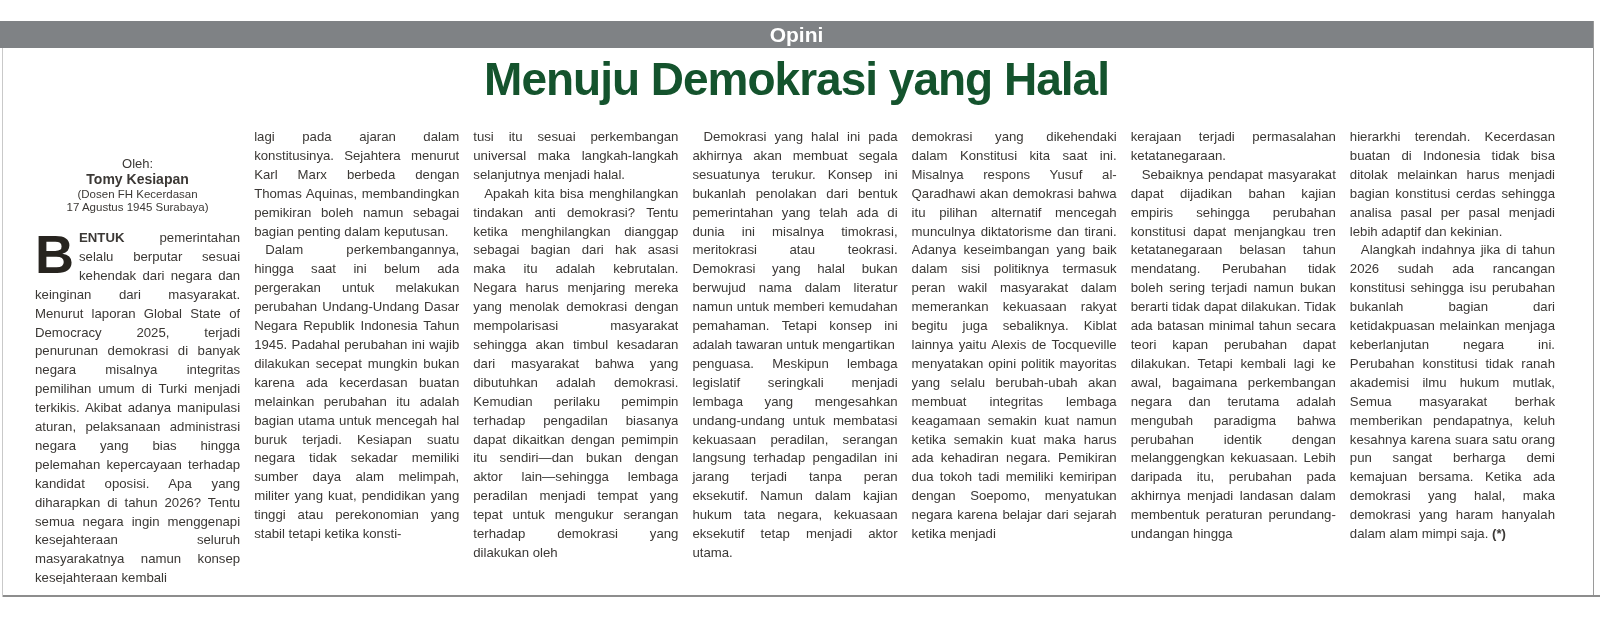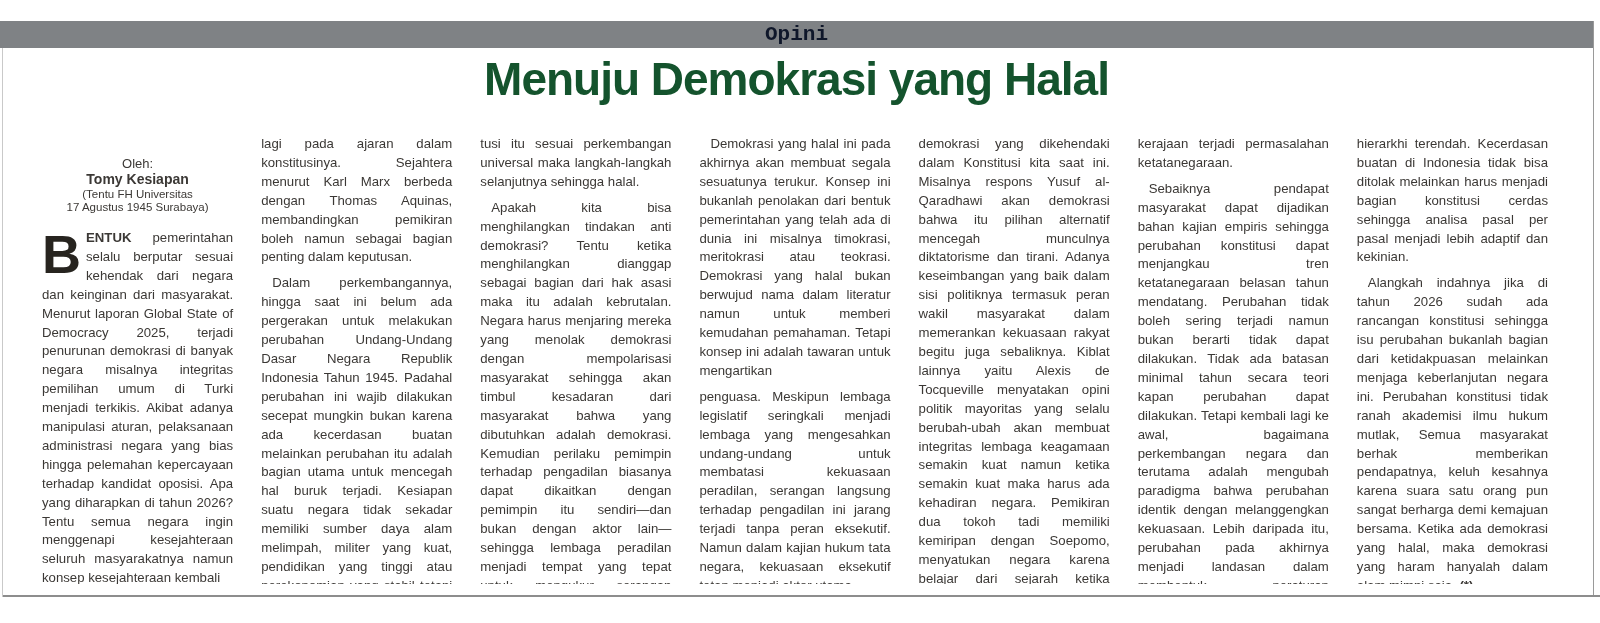--- a/index.html
+++ b/index.html
@@ -20,23 +20,23 @@
   .bottom-rule {
     position: absolute; left: 3px; right: 0; top: 595px;
     height: 2px; background: #8d8d8d;
   }
   .banner {
     position: absolute; top: 21px; left: 0; right: 7px; height: 27px;
     background: #7f8285;
     display: flex; align-items: center; justify-content: center;
   }
   .banner-text {
-    font-family: Liberation Mono, monospace;
+    font-family: Liberation Sans, sans-serif;
     font-weight: bold;
-    color: #0f172a;
+    color: #ffffff;
     font-size: 21px;
     line-height: 1;
   }
   .title {
     position: absolute; top: 52px; left: 0; right: 7px;
     margin: 0;
     text-align: center;
     font-size: 46px;
     font-weight: bold;
     letter-spacing: -1px;
@@ -48,21 +48,21 @@
   }
   .col {
     flex: 1 1 0;
     overflow: hidden;
     color: #3b3835;
     font-size: 13.2px;
     line-height: 18.9px;
     text-align: justify;
     hyphens: auto;
   }
-  .para { margin: 7px; }
+  .para { margin: 0; }
   .para.indent { text-indent: 11px; }
   .byline {
     text-align: center;
     margin: 4px 0 14px 0;
     line-height: 1.18;
   }
   .byline-prefix { font-size: 13px; margin-top: 28px; }
   .byline-author { font-size: 14px; font-weight: bold; }
   .byline-affil  { font-size: 11.5px; }
   .dropcap {
@@ -88,33 +88,33 @@
 </div>
 
 <h1 class="title">Menuju Demokrasi yang Halal</h1>
 
 <div class="cols">
 
   <div class="col">
     <div class="byline">
       <div class="byline-prefix">Oleh:</div>
       <div class="byline-author">Tomy Kesiapan</div>
-      <div class="byline-affil">(Tentu FH Universitas</div>
+      <div class="byline-affil">(Dosen FH Kecerdasan</div>
       <div class="byline-affil">17 Agustus 1945 Surabaya)</div>
     </div>
     <p class="para"><span class="dropcap">B</span><span class="lead">ENTUK</span><span> pemerintahan selalu berputar sesuai kehendak dari negara dan keinginan dari masyarakat. Menurut laporan Global State of Democracy 2025, terjadi penurunan demokrasi di banyak negara misalnya integritas pemilihan umum di Turki menjadi terkikis. Akibat adanya manipulasi aturan, pelaksanaan administrasi negara yang bias hingga pelemahan kepercayaan terhadap kandidat oposisi. Apa yang diharapkan di tahun 2026? Tentu semua negara ingin menggenapi kesejahteraan seluruh masyarakatnya namun konsep kesejahteraan kembali</span></p>
   </div>
 
   <div class="col">
     <p class="para">lagi pada ajaran dalam konstitusinya. Sejahtera menurut Karl Marx berbeda dengan Thomas Aquinas, membandingkan pemikiran boleh namun sebagai bagian penting dalam keputusan.</p>
     <p class="para indent">Dalam perkembangannya, hingga saat ini belum ada pergerakan untuk melakukan perubahan Undang-Undang Dasar Negara Republik Indonesia Tahun 1945. Padahal perubahan ini wajib dilakukan secepat mungkin bukan karena ada kecerdasan buatan melainkan perubahan itu adalah bagian utama untuk mencegah hal buruk terjadi. Kesiapan suatu negara tidak sekadar memiliki sumber daya alam melimpah, militer yang kuat, pendidikan yang tinggi atau perekonomian yang stabil tetapi ketika konsti-</p>
   </div>
 
   <div class="col">
-    <p class="para">tusi itu sesuai perkembangan universal maka langkah-langkah selanjutnya sehingga halal.</p>
+    <p class="para">tusi itu sesuai perkembangan universal maka langkah-langkah selanjutnya menjadi halal.</p>
     <p class="para indent">Apakah kita bisa menghilangkan tindakan anti demokrasi? Tentu ketika menghilangkan dianggap sebagai bagian dari hak asasi maka itu adalah kebrutalan. Negara harus menjaring mereka yang menolak demokrasi dengan mempolarisasi masyarakat sehingga akan timbul kesadaran dari masyarakat bahwa yang dibutuhkan adalah demokrasi. Kemudian perilaku pemimpin terhadap pengadilan biasanya dapat dikaitkan dengan pemimpin itu sendiri—dan bukan dengan aktor lain—sehingga lembaga peradilan menjadi tempat yang tepat untuk mengukur serangan terhadap demokrasi yang dilakukan oleh</p>
   </div>
 
   <div class="col">
     <p class="para indent">Demokrasi yang halal ini pada akhirnya akan membuat segala sesuatunya terukur. Konsep ini bukanlah penolakan dari bentuk pemerintahan yang telah ada di dunia ini misalnya timokrasi, meritokrasi atau teokrasi. Demokrasi yang halal bukan berwujud nama dalam literatur namun untuk memberi kemudahan pemahaman. Tetapi konsep ini adalah tawaran untuk mengartikan</p>
     <p class="para">penguasa. Meskipun lembaga legislatif seringkali menjadi lembaga yang mengesahkan undang-undang untuk membatasi kekuasaan peradilan, serangan langsung terhadap pengadilan ini jarang terjadi tanpa peran eksekutif. Namun dalam kajian hukum tata negara, kekuasaan eksekutif tetap menjadi aktor utama.</p>
   </div>
 
   <div class="col">
     <p class="para">demokrasi yang dikehendaki dalam Konstitusi kita saat ini. Misalnya respons Yusuf al-Qaradhawi akan demokrasi bahwa itu pilihan alternatif mencegah munculnya diktatorisme dan tirani. Adanya keseimbangan yang baik dalam sisi politiknya termasuk peran wakil masyarakat dalam memerankan kekuasaan rakyat begitu juga sebaliknya. Kiblat lainnya yaitu Alexis de Tocqueville menyatakan opini politik mayoritas yang selalu berubah-ubah akan membuat integritas lembaga keagamaan semakin kuat namun ketika semakin kuat maka harus ada kehadiran negara. Pemikiran dua tokoh tadi memiliki kemiripan dengan Soepomo, menyatukan negara karena belajar dari sejarah ketika menjadi</p>

